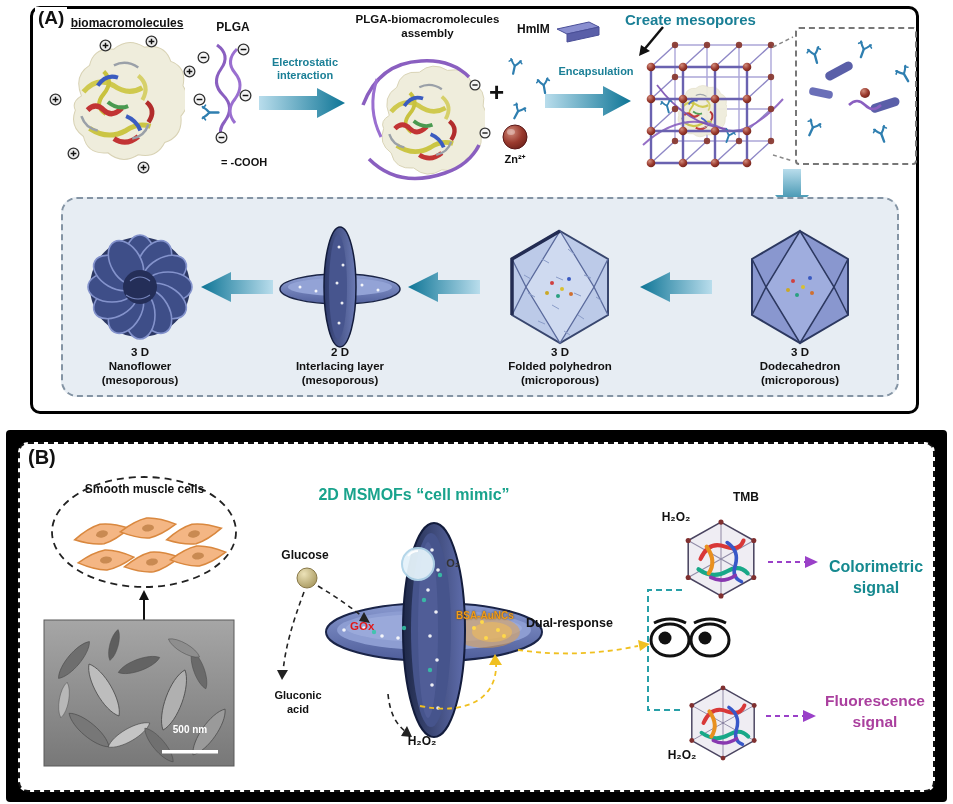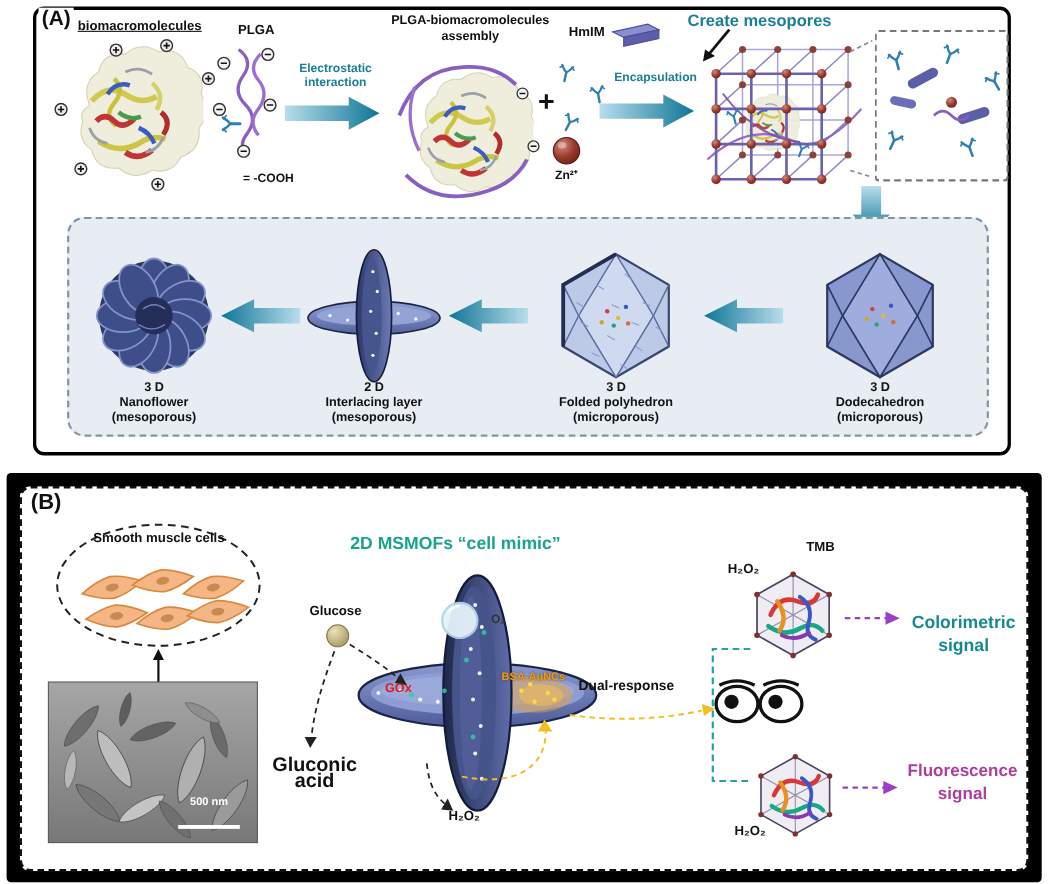--- a/index.html
+++ b/index.html
@@ -512,21 +512,21 @@
   </svg>
 
   <div class="lbl" id="label-b">(B)</div>
   <div class="blk" style="left:42px;top:38px;width:165px;font-size:12px;">Smooth muscle cells</div>
   <div class="blk" style="left:138px;top:280px;width:64px;font-size:10px;color:#fff;">500 nm</div>
   <div class="blk" style="left:254px;top:42px;width:280px;font-size:16px;color:#19a38c;">2D MSMOFs “cell mimic”</div>
   <div class="blk" style="left:250px;top:104px;width:70px;font-size:12px;">Glucose</div>
   <div class="blk" style="left:387px;top:113px;width:26px;font-size:11px;color:#333;margin-left:33px;">O₂</div>
   <div class="lbl" style="left:330px;top:176px;font-size:11.5px;color:#e01818;">GOx</div>
   <div class="lbl" style="left:436px;top:166px;font-size:10px;color:#f09a18;text-shadow:0 0 2px #5a3c00;">BSA-AuNCs</div>
-  <div class="blk" style="left:226px;top:244px;width:80px;font-size:18px;line-height:14px;">
+  <div class="blk" style="left:238px;top:244px;width:80px;font-size:11px;line-height:14px;">
     <div>Gluconic</div>
     <div>acid</div>
   </div>
   <div class="blk" style="left:370px;top:290px;width:64px;font-size:12px;">H₂O₂</div>
   <div class="lbl" style="left:506px;top:172px;font-size:12.5px;">Dual-response</div>
   <div class="blk" style="left:624px;top:66px;width:64px;font-size:12px;">H₂O₂</div>
   <div class="blk" style="left:696px;top:46px;width:60px;font-size:12px;">TMB</div>
   <div class="blk" style="left:786px;top:112px;width:140px;font-size:16px;line-height:21px;color:#15898f;">
     <div>Colorimetric</div>
     <div>signal</div>

